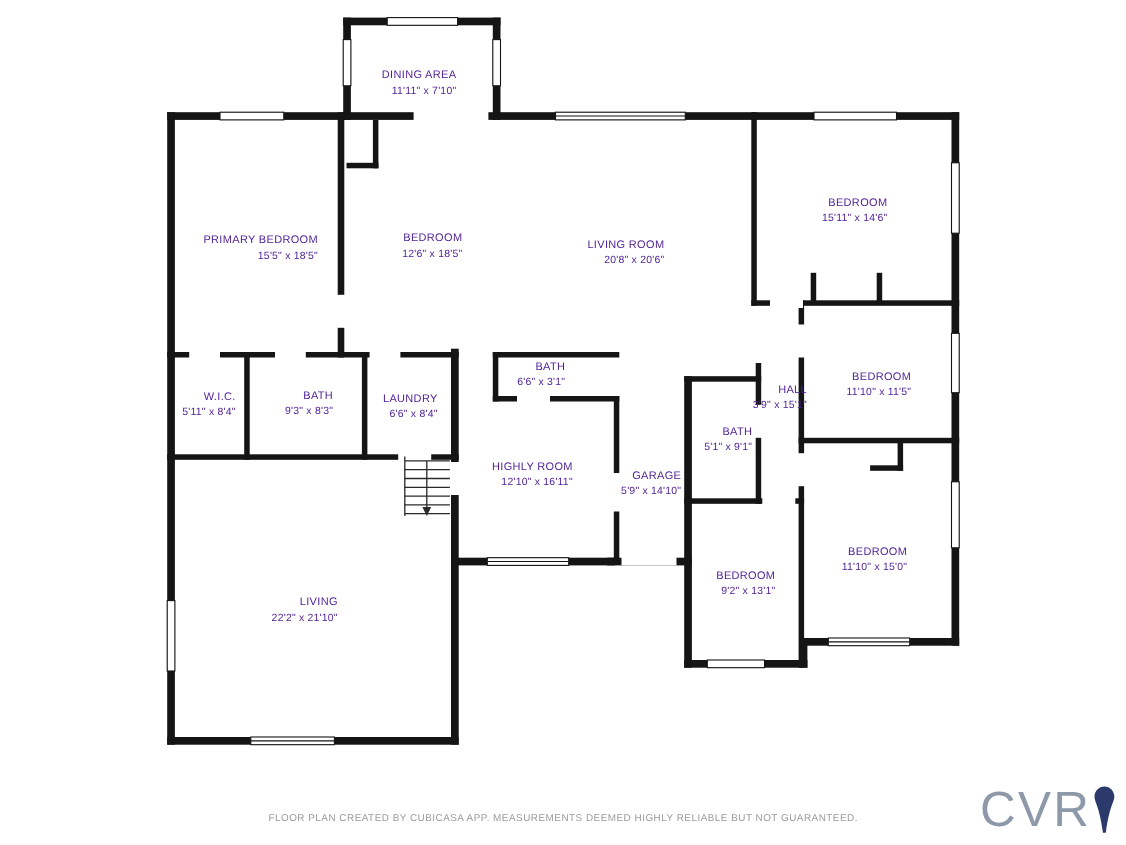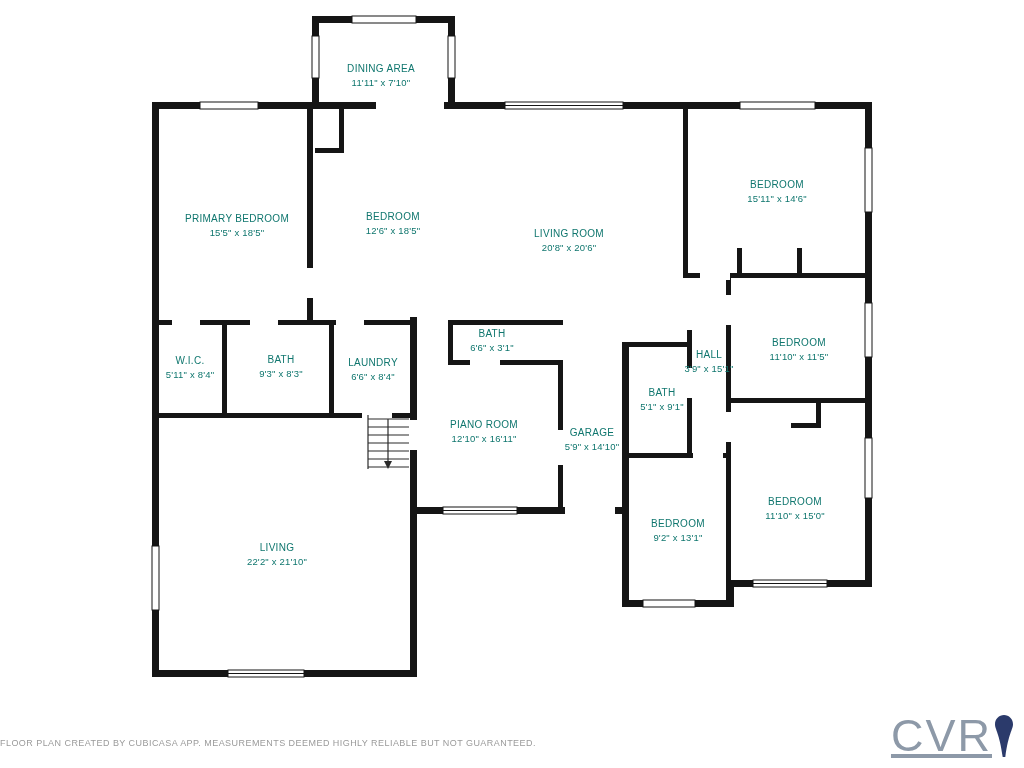--- a/index.html
+++ b/index.html
@@ -1,23 +1,23 @@
 <!DOCTYPE html>
 <html><head>
 <meta charset="utf-8">
 <style>
   * { margin:0; padding:0; box-sizing:border-box; }
   html,body { width:1024px; height:768px; background:#ffffff; font-family:"Liberation Sans", sans-serif; }
   .canvas { position:relative; width:1024px; height:768px; background:#ffffff; overflow:hidden; }
   .plan-svg { position:absolute; left:0; top:0; }
-  .room-label { position:absolute; transform:translate(-50%,-50%); text-align:center; color:#0f766e; white-space:nowrap; line-height:1.35; }
+  .room-label { position:absolute; transform:translate(-50%,-50%); text-align:right; color:#4c1d95; white-space:nowrap; line-height:1.35; }
   .room-name { font-size:10px; letter-spacing:.3px; }
   .room-dims { font-size:9.5px; letter-spacing:.2px; margin-top:1px; }
-  .footer-text { position:absolute; left:0; width:1024px; top:738px; text-align:left; font-size:9px; letter-spacing:.45px; color:#9a9a9a; }
-  .logo { position:absolute; right:8px; top:710px; display:flex; align-items:center; color:#8d99a8; font-size:45px; letter-spacing:2px;text-decoration:underline; }
+  .footer-text { position:absolute; left:0; width:1024px; top:738px; text-align:center; font-size:9px; letter-spacing:.45px; color:#9a9a9a; }
+  .logo { position:absolute; right:8px; top:710px; display:flex; align-items:center; color:#8d99a8; font-size:45px; letter-spacing:2px; }
   .logo .pin { margin:0 1px; display:block; }
 </style>
 </head>
 <body>
 
 <div class="canvas">
 
   <svg class="plan-svg" width="1024" height="768" viewBox="0 0 1024 768">
 
     <g fill="#151515">
@@ -122,21 +122,21 @@
     <div class="room-dims">11'11" x 7'10"</div>
   </div>
   <div class="room-label" style="left:237px; top:226px">
     <div class="room-name">PRIMARY BEDROOM</div>
     <div class="room-dims">15'5" x 18'5"</div>
   </div>
   <div class="room-label" style="left:393px; top:224px">
     <div class="room-name">BEDROOM</div>
     <div class="room-dims">12'6" x 18'5"</div>
   </div>
-  <div class="room-label" style="left:569px; top:241px">
+  <div class="room-label" style="left:569px; top:230px">
     <div class="room-name">LIVING ROOM</div>
     <div class="room-dims">20'8" x 20'6"</div>
   </div>
   <div class="room-label" style="left:777px; top:192px">
     <div class="room-name">BEDROOM</div>
     <div class="room-dims">15'11" x 14'6"</div>
   </div>
   <div class="room-label" style="left:190px; top:368px">
     <div class="room-name">W.I.C.</div>
     <div class="room-dims">5'11" x 8'4"</div>
@@ -147,21 +147,21 @@
   </div>
   <div class="room-label" style="left:373px; top:370px">
     <div class="room-name">LAUNDRY</div>
     <div class="room-dims">6'6" x 8'4"</div>
   </div>
   <div class="room-label" style="left:492px; top:341px">
     <div class="room-name">BATH</div>
     <div class="room-dims">6'6" x 3'1"</div>
   </div>
   <div class="room-label" style="left:484px; top:432px">
-    <div class="room-name">PIANO ROOM</div>
+    <div class="room-name">HIGHLY ROOM</div>
     <div class="room-dims">12'10" x 16'11"</div>
   </div>
   <div class="room-label" style="left:592px; top:440px">
     <div class="room-name">GARAGE</div>
     <div class="room-dims">5'9" x 14'10"</div>
   </div>
   <div class="room-label" style="left:662px; top:400px">
     <div class="room-name">BATH</div>
     <div class="room-dims">5'1" x 9'1"</div>
   </div>

